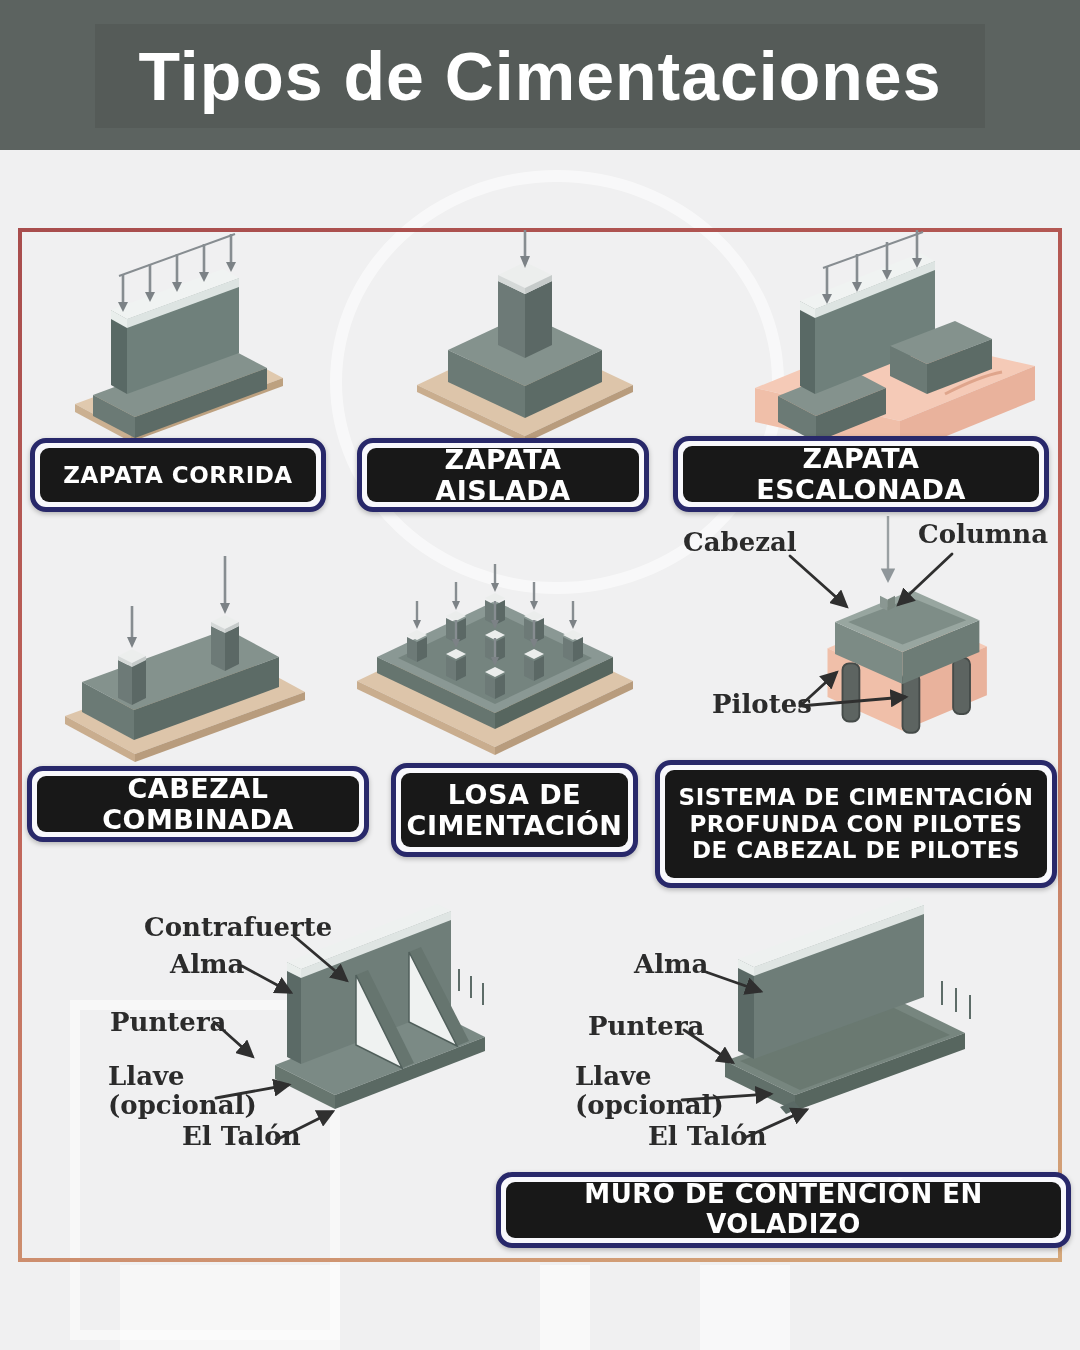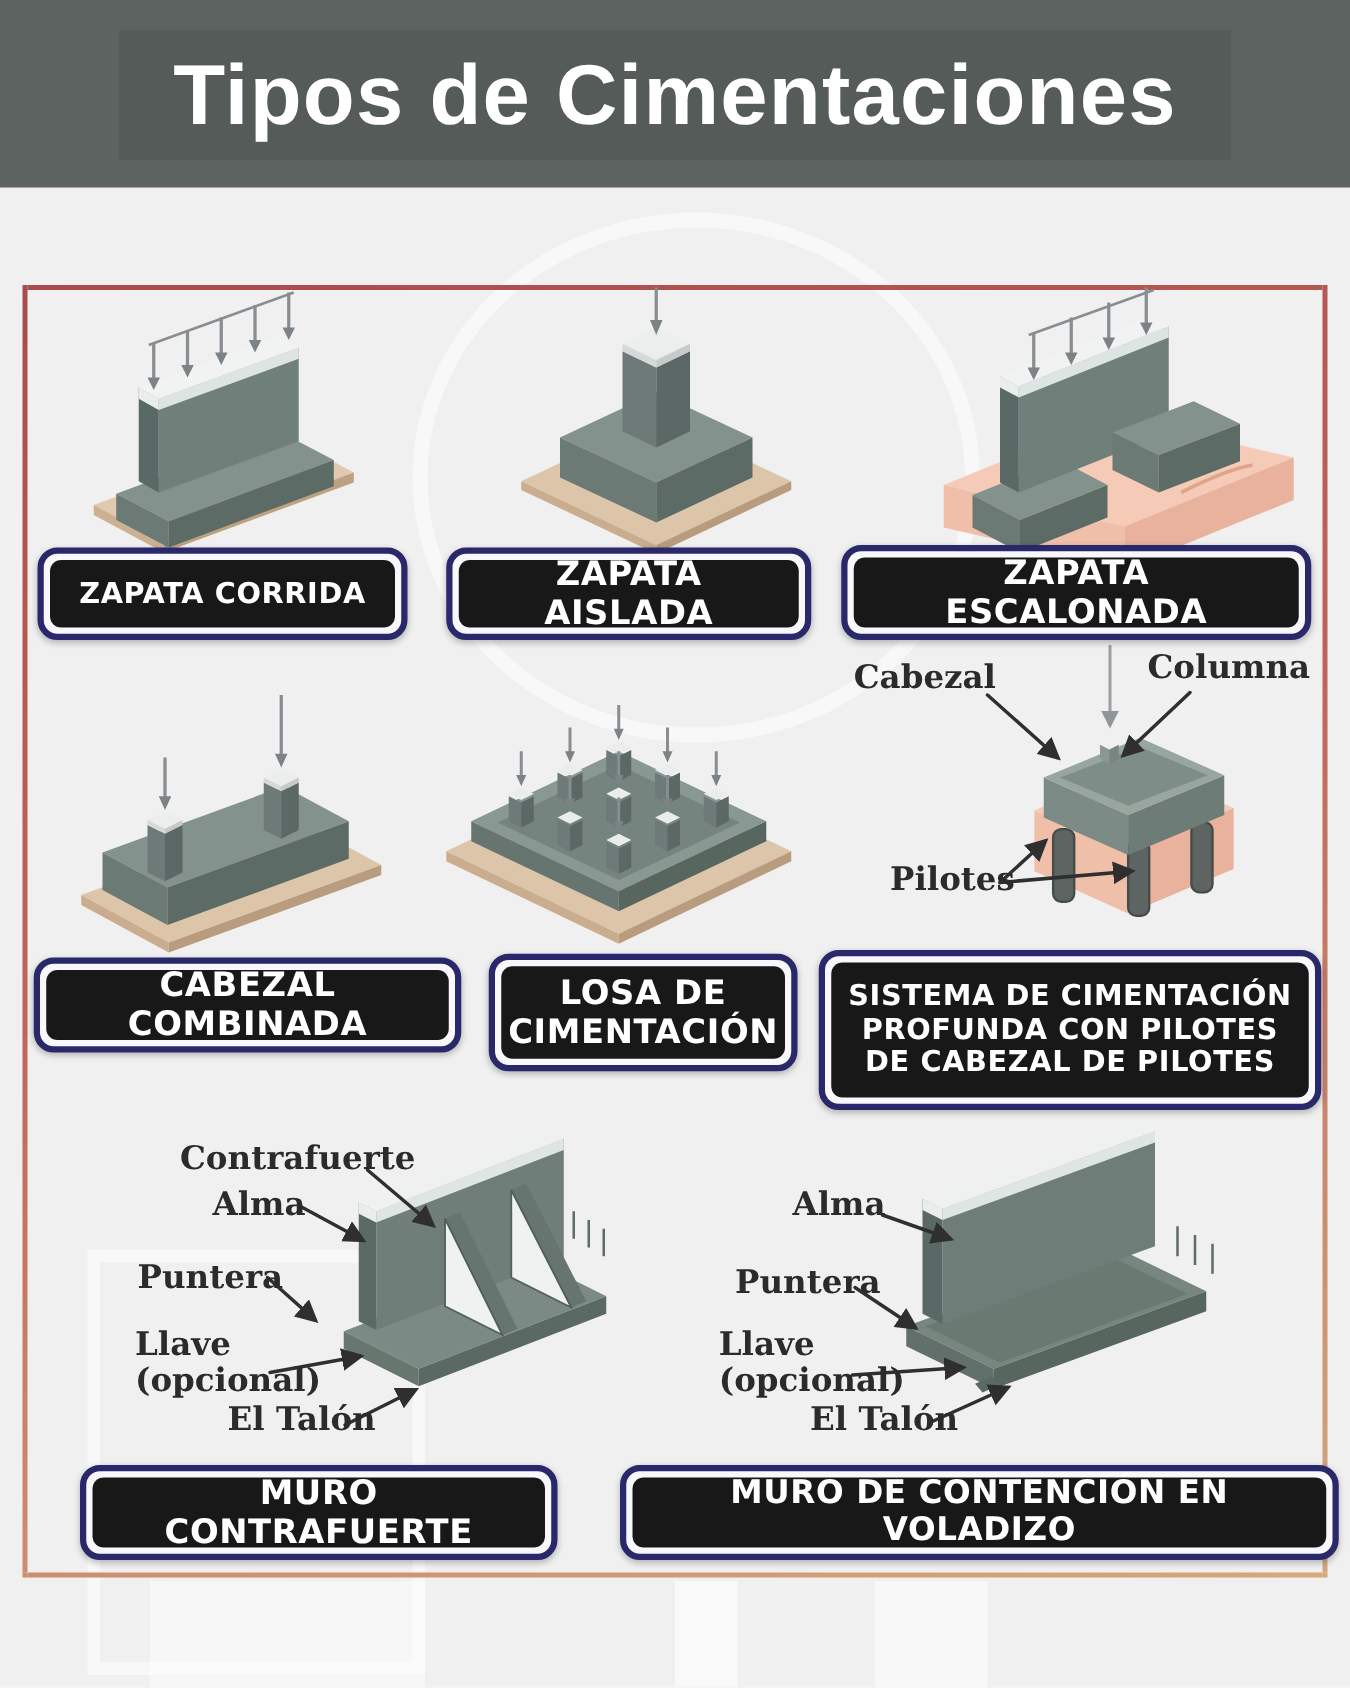--- a/index.html
+++ b/index.html
@@ -276,23 +276,20 @@
   <div class="ann" style="left:182px;top:1122px">El Talón</div>
 
   <div class="ann" style="left:634px;top:950px">Alma</div>
   <div class="ann" style="left:588px;top:1012px">Puntera</div>
   <div class="ann" style="left:575px;top:1062px">
     <span style="display:block">Llave</span>
     <span style="display:block">(opcional)</span>
   </div>
   <div class="ann" style="left:648px;top:1122px">El Talón</div>
 
-  <div class="plate" style="left:64px;top:1172px;width:382px;height:76px">
-    <div class="plate-inner" style="font-size:27px">MURO CONTRAFUERTE</div>
-  </div>
   <div class="plate" style="left:496px;top:1172px;width:575px;height:76px">
     <div class="plate-inner" style="font-size:26px">MURO DE CONTENCIÓN EN VOLADIZO</div>
   </div>
 
   <svg class="overlay" viewBox="0 0 1080 1350">
     <defs>
       <marker id="ah" viewBox="0 0 10 10" refX="8" refY="5" markerWidth="6.5" markerHeight="6.5" orient="auto-start-reverse">
         <path d="M0,0 L10,5 L0,10 z" fill="#2f2f2f"></path>
       </marker>
       <marker id="ahg" viewBox="0 0 10 10" refX="8" refY="5" markerWidth="6" markerHeight="6" orient="auto-start-reverse">

